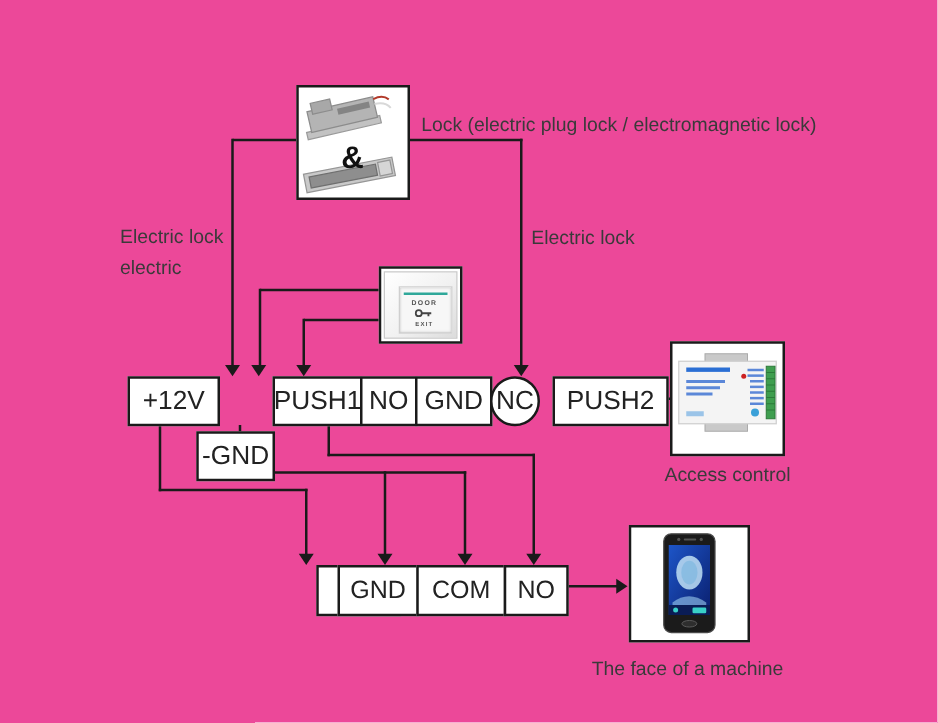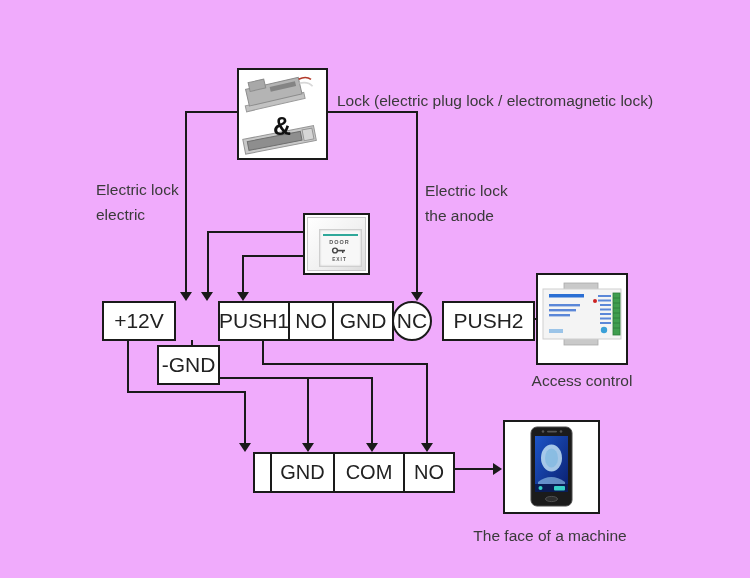--- a/index.html
+++ b/index.html
@@ -1,16 +1,16 @@
 <!DOCTYPE html>
 <html><head>
 <meta charset="utf-8">
 <style>
   html,body{margin:0;padding:0;background:#fff;}
-  .canvas{position:relative;width:750px;height:578px;background:#f0abfc;overflow:hidden;
+  .canvas{position:relative;width:750px;height:578px;background:#ec4899;overflow:hidden;
           font-family:"Liberation Sans", sans-serif;color:#333;}
   .box{position:absolute;background:#fff;border:2px solid #1a1a1a;box-sizing:border-box;}
   .wire{position:absolute;background:#1a1a1a;}
   .arr-d{position:absolute;width:0;height:0;border-left:6px solid transparent;
          border-right:6px solid transparent;border-top:9px solid #1a1a1a;}
   .arr-r{position:absolute;width:0;height:0;border-top:6px solid transparent;
          border-bottom:6px solid transparent;border-left:9px solid #1a1a1a;}
   .lbl{position:absolute;font-size:15.5px;line-height:25px;color:#3a3a3a;white-space:nowrap;}
   .lbl2{line-height:19px;}
   .cell{position:absolute;border:2px solid #1a1a1a;box-sizing:border-box;background:#fff;
@@ -34,21 +34,20 @@
   <div class="lbl" style="left:337px;top:88px;">Lock (electric plug lock / electromagnetic lock)</div>
 
   <div class="lbl" style="left:96px;top:177px;">
     <div>Electric lock</div>
     <div>electric</div>
   </div>
 
 
   <div class="lbl" style="left:425px;top:178px;">
     <div>Electric lock</div>
-    <div>the anode</div>
   </div>
 
   <div class="lbl lbl2 textcenter" style="left:512px;top:371px;width:140px;">
     <div>Access control</div>
   </div>
 
   <div class="lbl textcenter" style="left:470px;top:523px;width:160px;">The face of a machine</div>
 
   <div class="wire" style="left:186px;top:111px;width:51px;height:2px;"></div>
   <div class="wire" style="left:185px;top:111px;width:2px;height:182px;"></div>

